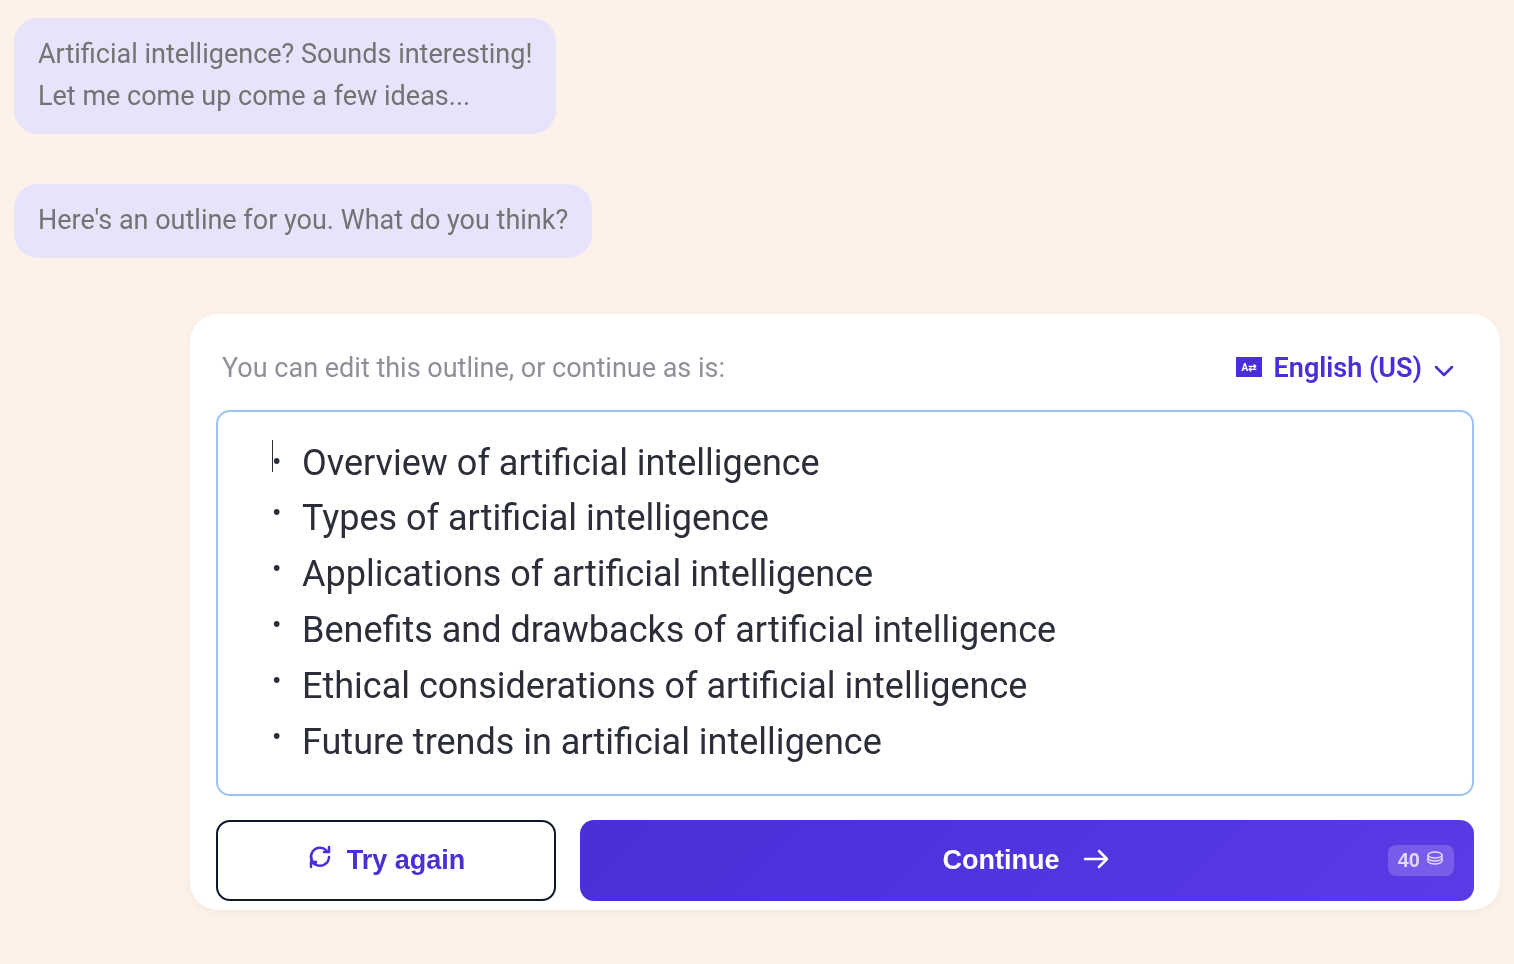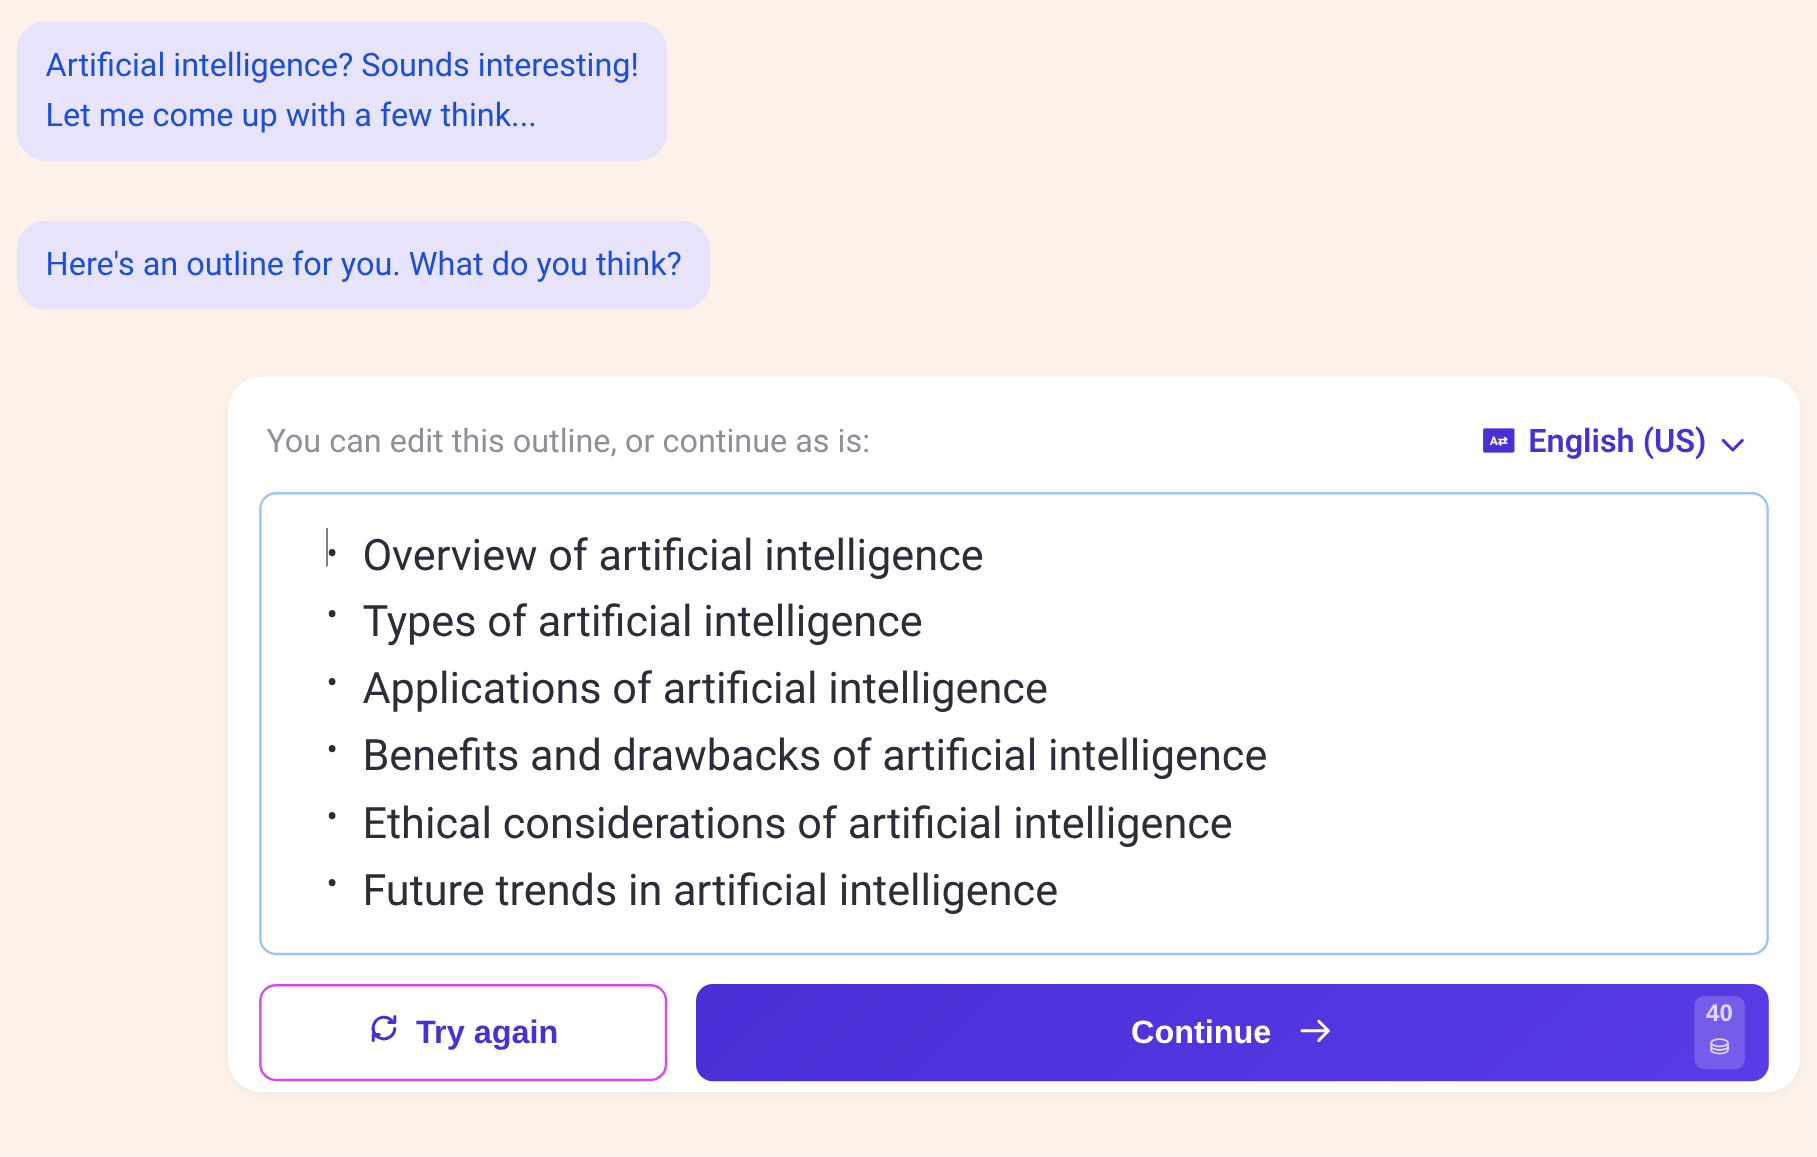--- a/index.html
+++ b/index.html
@@ -14,21 +14,21 @@
       height: 964px;
       padding: 18px 14px;
     }
     .chat-bubble {
       background-color: #e6e3fb;
       border-radius: 24px;
       padding: 16px 24px;
       display: inline-block;
       font-size: 27px;
       line-height: 1.55;
-      color: #1d4ed8;
+      color: #737373;
       margin-bottom: 50px;
     }
     .chat-bubble-2 {
       margin-bottom: 56px;
     }
     .outline-card {
       background-color: #ffffff;
       border-radius: 28px;
       margin-left: 176px;
       margin-right: 0;
@@ -90,21 +90,21 @@
       width: 1px;
       height: 32px;
       background-color: #2b2d38;
     }
     .button-row {
       display: flex;
       gap: 24px;
     }
     .btn-try-again {
       background-color: #ffffff;
-      border: 2px solid #d946ef;
+      border: 2px solid #0f172a;
       border-radius: 14px;
       color: #4a2ed6;
       font-size: 27px;
       font-weight: 600;
       padding: 22px 40px;
       display: flex;
       align-items: center;
       justify-content: center;
       gap: 14px;
       cursor: pointer;
@@ -131,37 +131,36 @@
       right: 20px;
       background-color: rgba(255,255,255,0.18);
       border-radius: 8px;
       padding: 4px 10px;
       display: flex;
       align-items: center;
       gap: 6px;
       font-size: 20px;
       font-weight: 600;
       color: #e0d9ff;
-      flex-direction: column;
     }
     .continue-label-wrap {
       display: flex;
       align-items: flex-start;
       gap: 24px;
       margin: 0 auto;
     }
   </style>
 </head>
 <body>
 
 
 
 <div class="chat-bubble">
   <span>Artificial intelligence? Sounds interesting!</span><br>
-  <span>Let me come up with a few think...</span>
+  <span>Let me come up come a few ideas...</span>
 </div>
 <br>
 <div class="chat-bubble chat-bubble-2">
   <span>Here's an outline for you. What do you think?</span>
 </div>
 
 <div class="outline-card">
   <div class="card-header">
     <div class="card-instruction">You can edit this outline, or continue as is:</div>
     <div class="language-selector">

